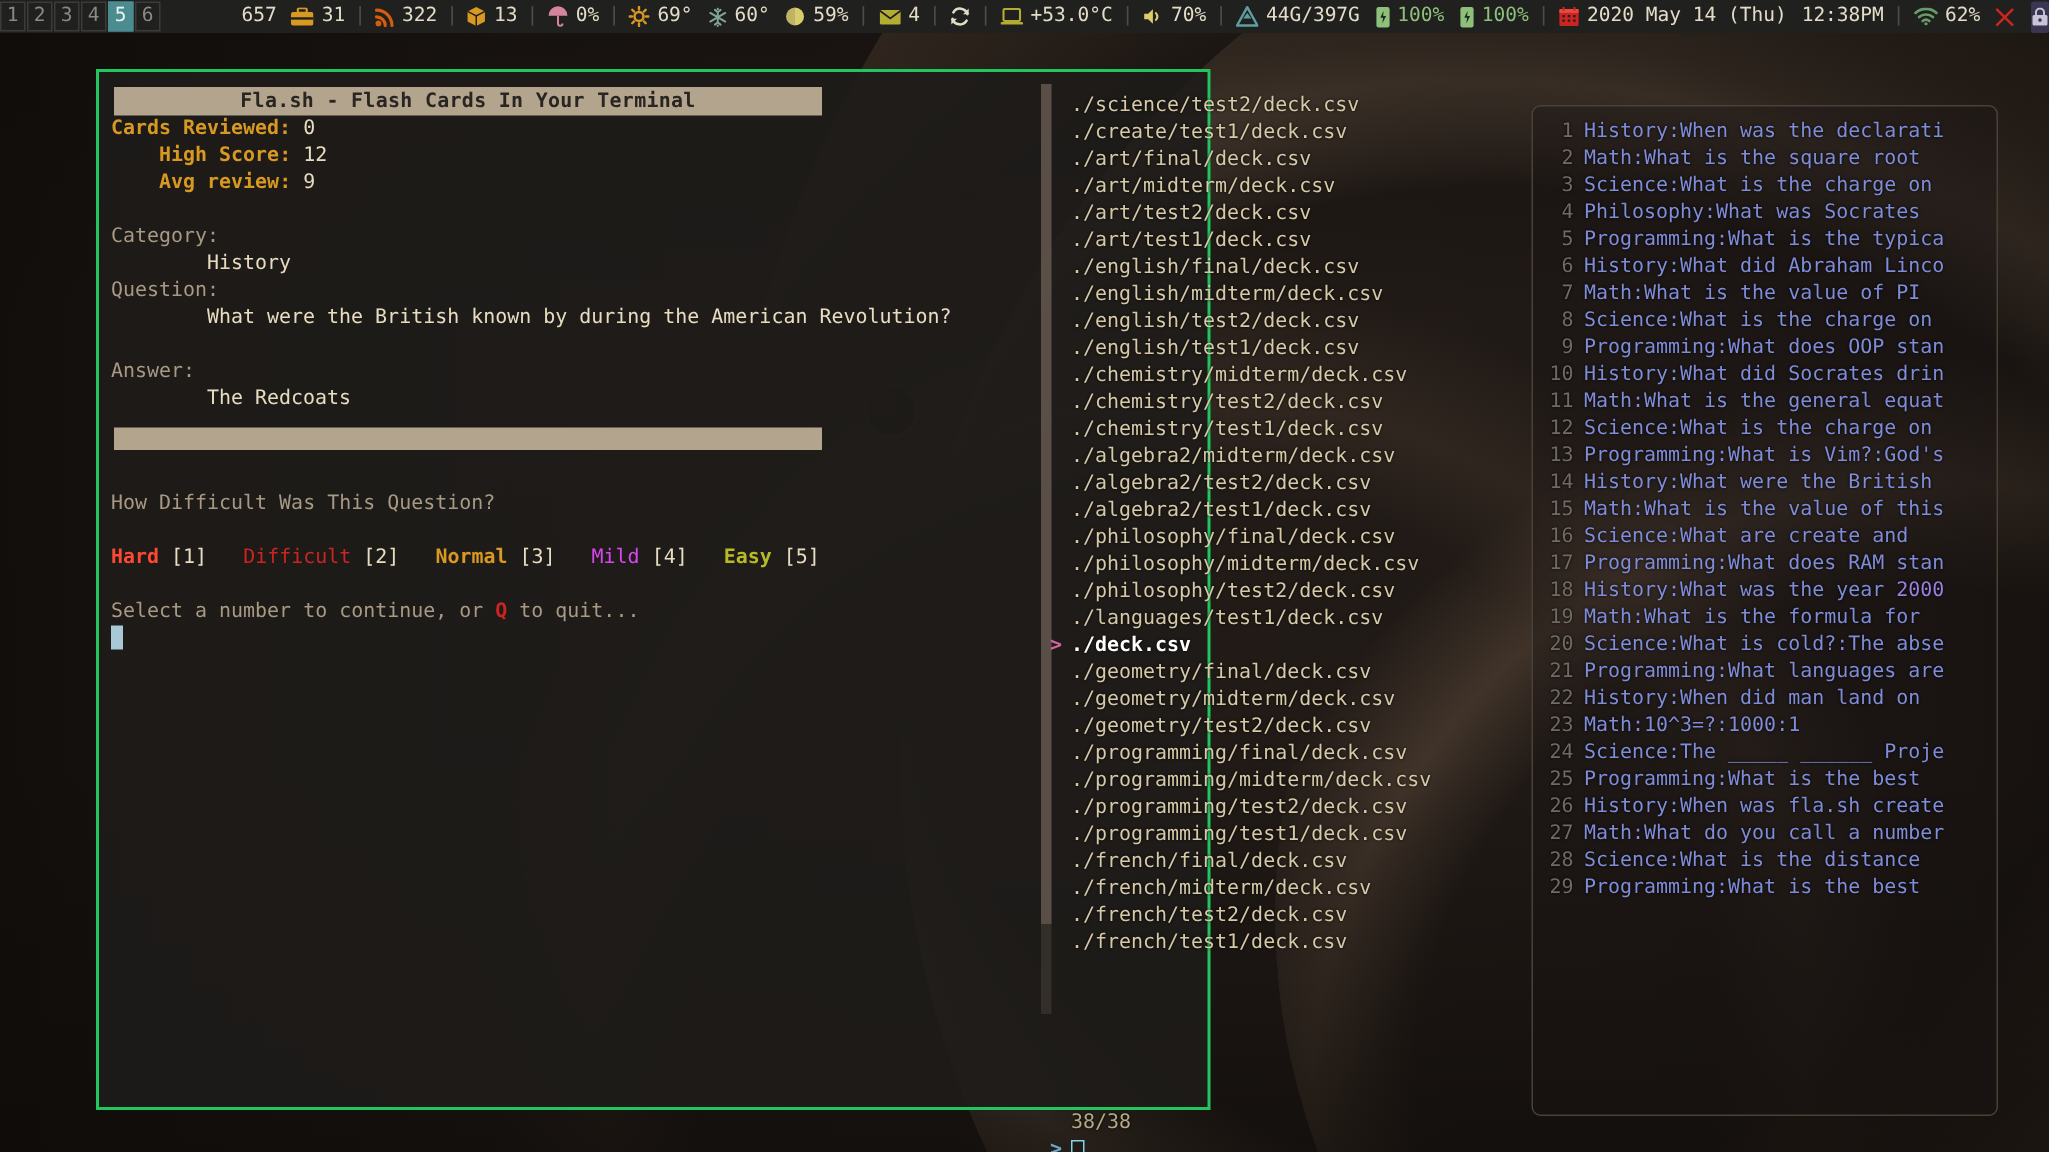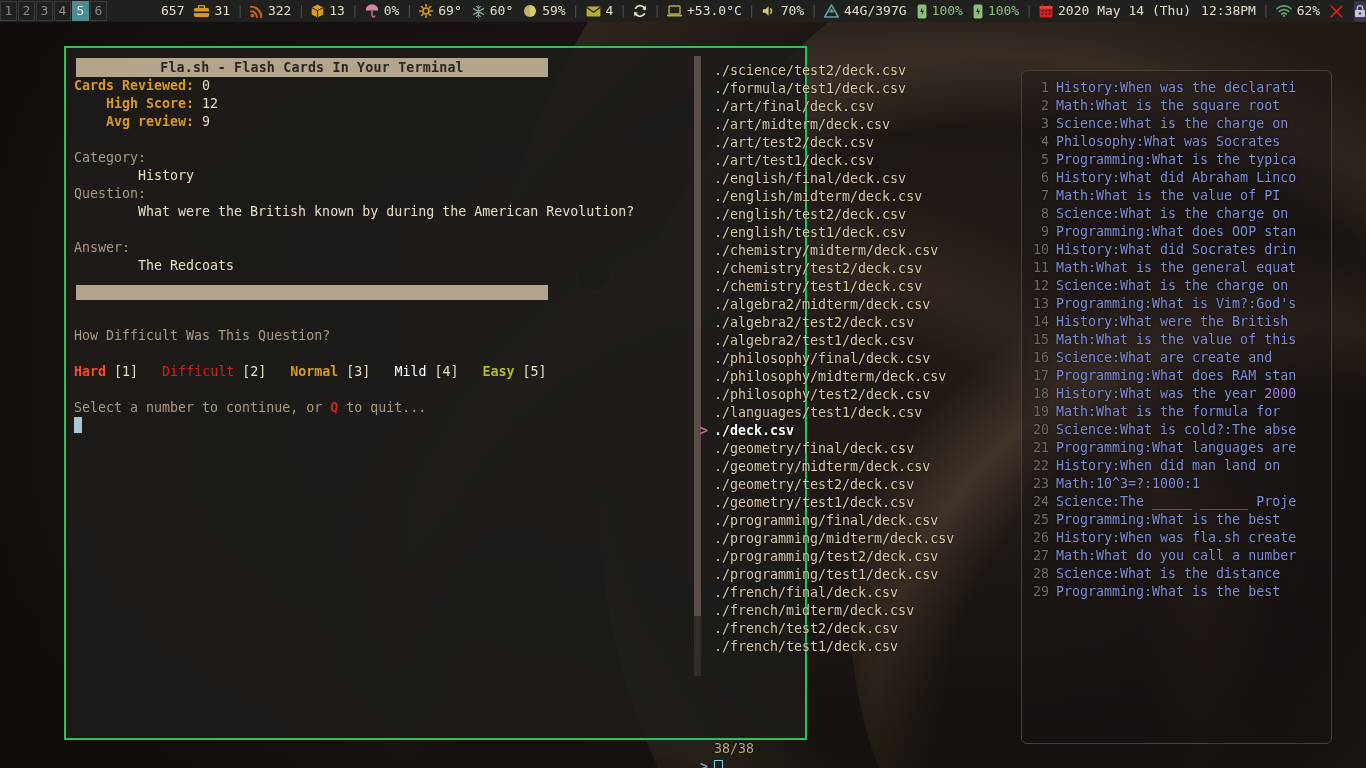--- a/index.html
+++ b/index.html
@@ -117,21 +117,21 @@
   .lbl{ color:#a89984; }
   .val{ color:#e8dcc0; }
   .blank{ height:18px; }
   .answer-bar{
     background:#b2a48d; height:15px; width:472px; margin:10px 0 0 2px;
   }
   .diffrow{ white-space:pre; }
   .d-hard{ color:#fb4934; font-weight:bold; }
   .d-difficult{ color:#cc2420; }
   .d-normal{ color:#d79921; font-weight:bold; }
-  .d-mild{ color:#ffffff; }
+  .d-mild{ color:#d946ef; }
   .d-easy{ color:#b8bb26; font-weight:bold; }
   .d-num{ color:#e8dcc0; }
   .quit-q{ color:#cc2420; font-weight:bold; }
   .cursor-blk{
     display:inline-block; width:8px; height:16px;
     background:#a8c8d8; vertical-align:-3px;
   }
 
   
   #right-pane{
@@ -463,21 +463,21 @@
     <div class="thumb"></div>
   </div>
 
   <div id="fzf-list">
       <div class="fz-row">
         <span class="fz-marker"></span>
         <span class="fz-text">./science/test2/deck.csv</span>
       </div>
       <div class="fz-row">
         <span class="fz-marker"></span>
-        <span class="fz-text">./formula/test1/deck.csv</span>
+        <span class="fz-text">./create/test1/deck.csv</span>
       </div>
       <div class="fz-row">
         <span class="fz-marker"></span>
         <span class="fz-text">./art/final/deck.csv</span>
       </div>
       <div class="fz-row">
         <span class="fz-marker"></span>
         <span class="fz-text">./art/midterm/deck.csv</span>
       </div>
       <div class="fz-row">
@@ -552,24 +552,20 @@
         <span class="fz-marker"></span>
         <span class="fz-text">./geometry/final/deck.csv</span>
       </div>
       <div class="fz-row">
         <span class="fz-marker"></span>
         <span class="fz-text">./geometry/midterm/deck.csv</span>
       </div>
       <div class="fz-row">
         <span class="fz-marker"></span>
         <span class="fz-text">./geometry/test2/deck.csv</span>
-      </div>
-      <div class="fz-row">
-        <span class="fz-marker"></span>
-        <span class="fz-text">./geometry/test1/deck.csv</span>
       </div>
       <div class="fz-row">
         <span class="fz-marker"></span>
         <span class="fz-text">./programming/final/deck.csv</span>
       </div>
       <div class="fz-row">
         <span class="fz-marker"></span>
         <span class="fz-text">./programming/midterm/deck.csv</span>
       </div>
       <div class="fz-row">

